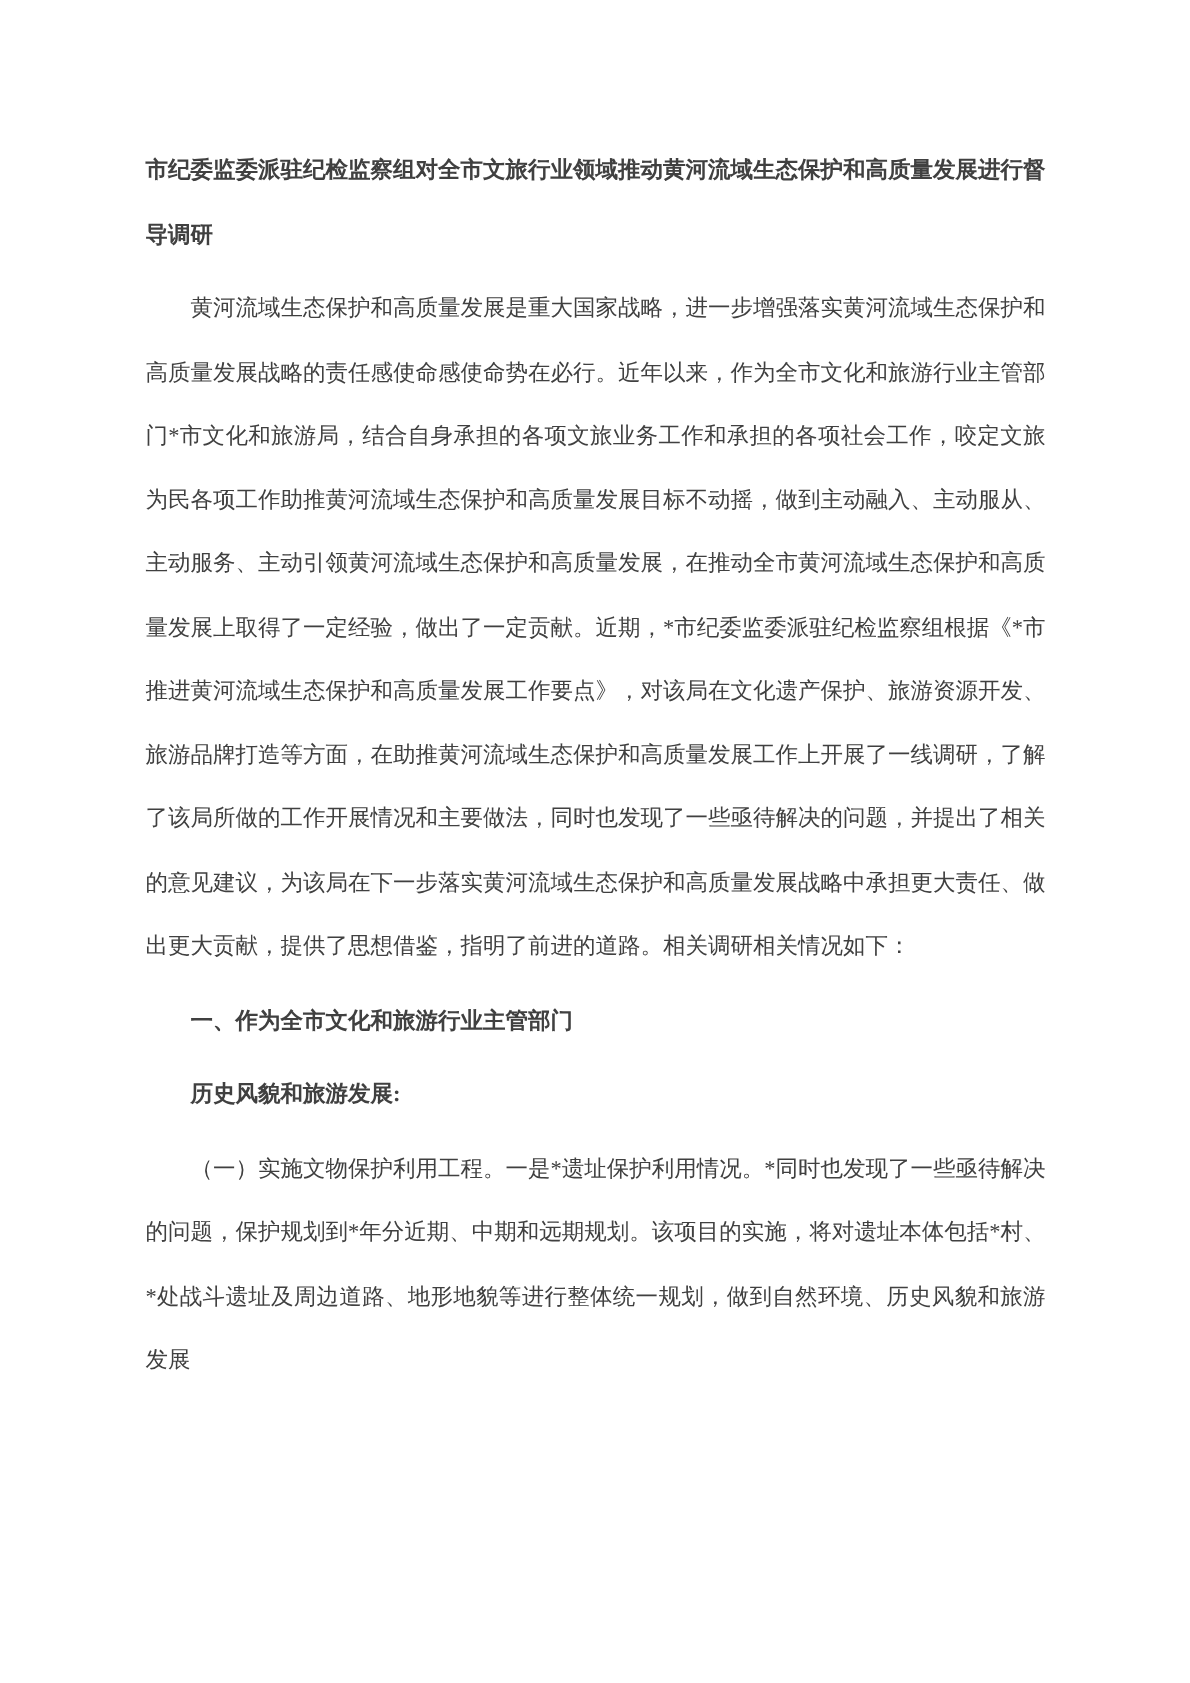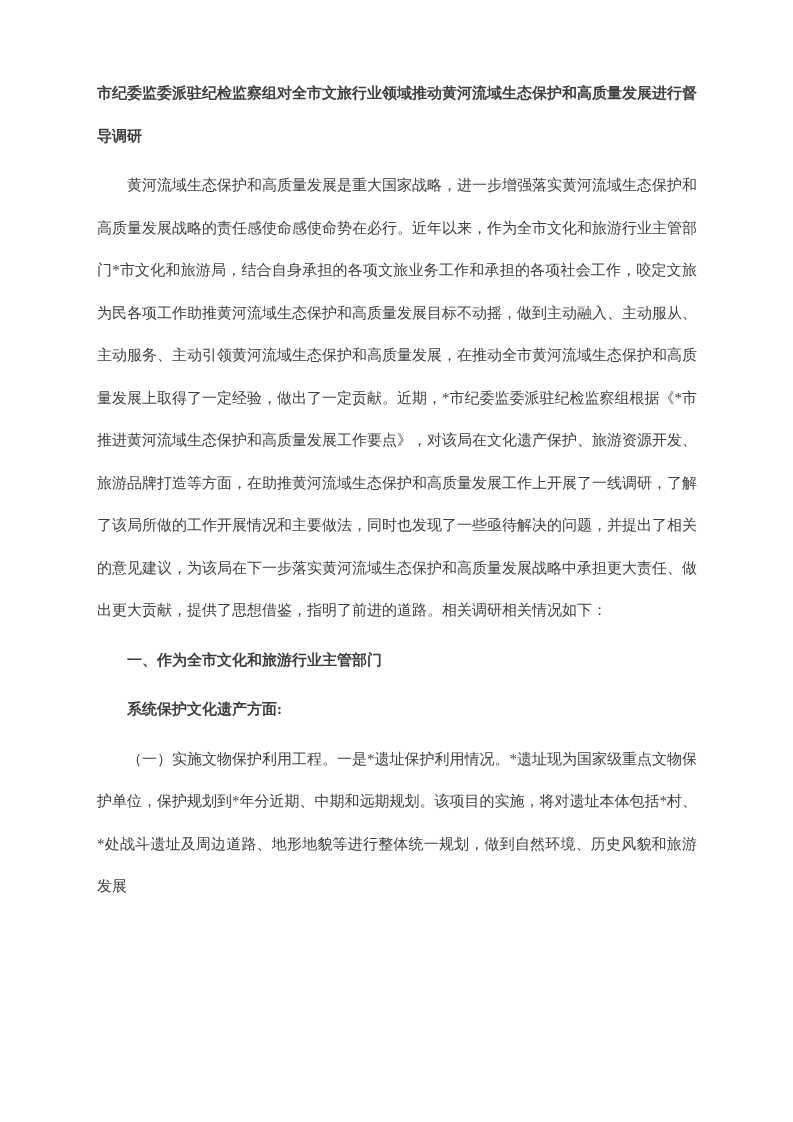--- a/index.html
+++ b/index.html
@@ -7,21 +7,21 @@
     padding: 0;
     background: #ffffff;
   }
   .page {
     position: relative;
     width: 793px;
     height: 1122px;
     margin: 0 auto;
     background: #ffffff;
     box-sizing: border-box;
-    padding: 72px 96px 0 97px;
+    padding: 93px 96px 0 97px;
     overflow: hidden;
     font-family: "Liberation Serif", "DejaVu Serif", serif;
     font-size: 15px;
     color: #404040;
   }
   .page p {
     margin: 0 0 7px 0;
     line-height: 42.5px;
     text-align: justify;
     word-break: break-all;
@@ -41,16 +41,16 @@
 </head>
 <body>
 
 <div class="page">
   <p class="doc-title">市纪委监委派驻纪检监察组对全市文旅行业领域推动黄河流域生态保护和高质量发展进行督导调研</p>
 
   <p class="body-para">黄河流域生态保护和高质量发展是重大国家战略，进一步增强落实黄河流域生态保护和高质量发展战略的责任感使命感使命势在必行。近年以来，作为全市文化和旅游行业主管部门*市文化和旅游局，结合自身承担的各项文旅业务工作和承担的各项社会工作，咬定文旅为民各项工作助推黄河流域生态保护和高质量发展目标不动摇，做到主动融入、主动服从、主动服务、主动引领黄河流域生态保护和高质量发展，在推动全市黄河流域生态保护和高质量发展上取得了一定经验，做出了一定贡献。近期，*市纪委监委派驻纪检监察组根据《*市推进黄河流域生态保护和高质量发展工作要点》，对该局在文化遗产保护、旅游资源开发、旅游品牌打造等方面，在助推黄河流域生态保护和高质量发展工作上开展了一线调研，了解了该局所做的工作开展情况和主要做法，同时也发现了一些亟待解决的问题，并提出了相关的意见建议，为该局在下一步落实黄河流域生态保护和高质量发展战略中承担更大责任、做出更大贡献，提供了思想借鉴，指明了前进的道路。相关调研相关情况如下：</p>
 
   <p class="section-heading">一、作为全市文化和旅游行业主管部门</p>
 
-  <p class="subsection-heading">系统保护文化遗产方面:</p>
+  <p class="subsection-heading">历史风貌和旅游发展:</p>
 
-  <p class="body-para">（一）实施文物保护利用工程。一是*遗址保护利用情况。*遗址现为国家级重点文物保护单位，保护规划到*年分近期、中期和远期规划。该项目的实施，将对遗址本体包括*村、*处战斗遗址及周边道路、地形地貌等进行整体统一规划，做到自然环境、历史风貌和旅游发展</p>
+  <p class="body-para">（一）实施文物保护利用工程。一是*遗址保护利用情况。*同时也发现了一些亟待解决的问题，保护规划到*年分近期、中期和远期规划。该项目的实施，将对遗址本体包括*村、*处战斗遗址及周边道路、地形地貌等进行整体统一规划，做到自然环境、历史风貌和旅游发展</p>
 </div>
 
 </body></html>

